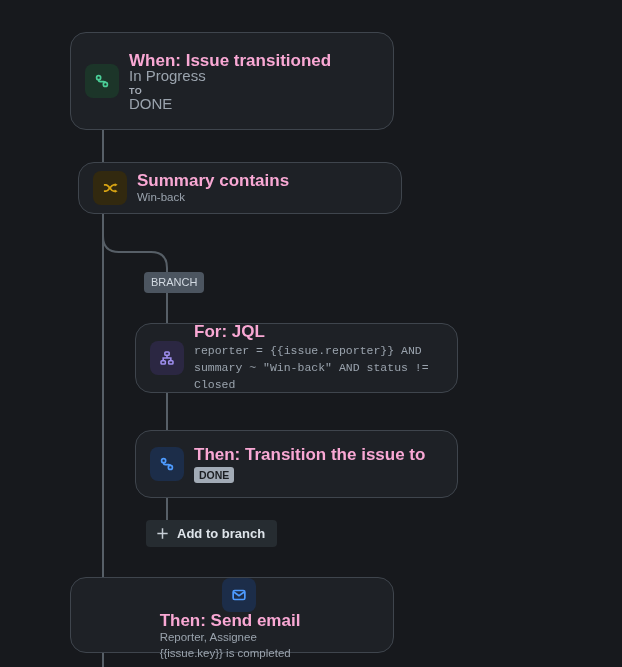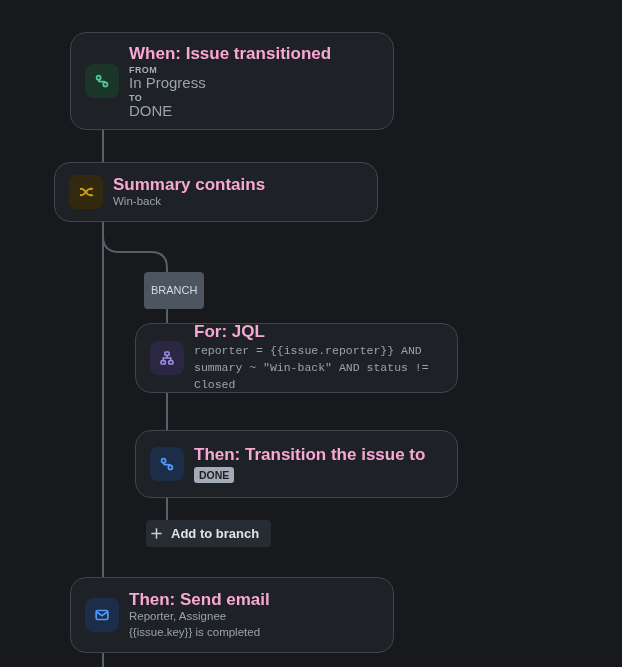--- a/index.html
+++ b/index.html
@@ -32,32 +32,32 @@
   .card-sub{font-size:11.5px;color:#9aa3ad;line-height:16px;}
   .kv-label{
     font-size:9px;font-weight:700;color:#a7aeb8;letter-spacing:.4px;
     line-height:12px;margin-top:2px;
   }
   .kv-value{font-size:15px;color:#9aa3ad;line-height:14px;}
   .jql-sub{width:282px;white-space:normal;line-height:17px;margin-top:2px;font-family:Liberation Mono, monospace;}
   .branch-badge{
     position:absolute;z-index:3;left:144px;top:272px;
     background:#4c5560;color:#d3dae2;font-size:11px;line-height:13px;
-    padding:12px 7px;border-radius:4px;
+    padding:4px 7px;border-radius:4px;
   }
   .status-badge{
     display:inline-block;background:#a2abb6;color:#1b1e22;
     font-size:10.5px;font-weight:700;line-height:12px;
     padding:2px 5px;border-radius:3px;margin-top:4px;
   }
   .add-branch-btn{
     position:absolute;z-index:2;left:146px;top:520px;height:27px;
     background:#262c31;border:none;border-radius:4px;
     display:inline-flex;align-items:center;gap:7px;
-    padding:0 12px 0 3px;cursor:pointer;
+    padding:0 12px 0 9px;cursor:pointer;
     font-family:"Liberation Sans", sans-serif;
     font-size:13px;font-weight:700;color:#dee4ea;
   }
   svg.glyph{display:block;}
 </style>
 </head>
 <body>
 
 <div class="canvas">
 
@@ -69,28 +69,27 @@
   <div class="node-card" style="left:70px;top:32px;width:324px;height:98px;">
     <div class="icon-box green">
       <svg class="glyph" width="18" height="18" viewBox="0 0 16 16">
         <circle cx="5" cy="5" r="1.8" fill="none" stroke="#4bce97" stroke-width="1.5"></circle>
         <circle cx="11" cy="11" r="1.8" fill="none" stroke="#4bce97" stroke-width="1.5"></circle>
         <path d="M5 6.8 L5 7 Q5 8.5 6.5 8.5 L9.5 8.5 Q11 8.5 11 9.2" fill="none" stroke="#4bce97" stroke-width="1.5"></path>
       </svg>
     </div>
     <div class="card-body">
       <div class="card-title">When: Issue transitioned</div>
-      <div class="kv-label">FROM</div>
       <div class="kv-value">In Progress</div>
       <div class="kv-label">TO</div>
       <div class="kv-value">DONE</div>
     </div>
   </div>
 
-  <div class="node-card" style="left:54px;top:162px;width:324px;height:60px;">
+  <div class="node-card" style="left:78px;top:162px;width:324px;height:52px;">
     <div class="icon-box yellow">
       <svg class="glyph" width="18" height="18" viewBox="0 0 16 16">
         <path d="M2.6 5.2 H4.4 C7.3 5.2 8.4 10.8 11.3 10.8 H12.4" fill="none" stroke="#d9a514" stroke-width="1.6"></path>
         <path d="M2.6 10.8 H4.4 C7.3 10.8 8.4 5.2 11.3 5.2 H12.4" fill="none" stroke="#d9a514" stroke-width="1.6"></path>
         <polygon points="12.2,3.7 14.8,5.2 12.2,6.7" fill="#d9a514"></polygon>
         <polygon points="12.2,9.3 14.8,10.8 12.2,12.3" fill="#d9a514"></polygon>
       </svg>
     </div>
     <div class="card-body">
       <div class="card-title">Summary contains</div>
@@ -131,21 +130,21 @@
 
   <button class="add-branch-btn">
     <span style="display:flex;">
       <svg class="glyph" width="15" height="15" viewBox="0 0 16 16">
         <path d="M8 2.5 V13.5 M2.5 8 H13.5" fill="none" stroke="#c7ced6" stroke-width="1.6"></path>
       </svg>
     </span>
     <span>Add to branch</span>
   </button>
 
-  <div class="node-card" style="left:70px;top:577px;width:324px;height:76px;">
+  <div class="node-card" style="left:70px;top:577px;width:324px;height:76px;flex-direction:column;">
     <div class="icon-box blue">
       <svg class="glyph" width="18" height="18" viewBox="0 0 16 16">
         <rect x="2.8" y="4" width="10.4" height="8" rx="1.4" fill="none" stroke="#4e9bff" stroke-width="1.5"></rect>
         <path d="M3.4 5.3 L8 8.6 L12.6 5.3" fill="none" stroke="#4e9bff" stroke-width="1.5"></path>
       </svg>
     </div>
     <div class="card-body">
       <div class="card-title">Then: Send email</div>
       <div class="card-sub">Reporter, Assignee</div>
       <div class="card-sub">{{issue.key}} is completed</div>

